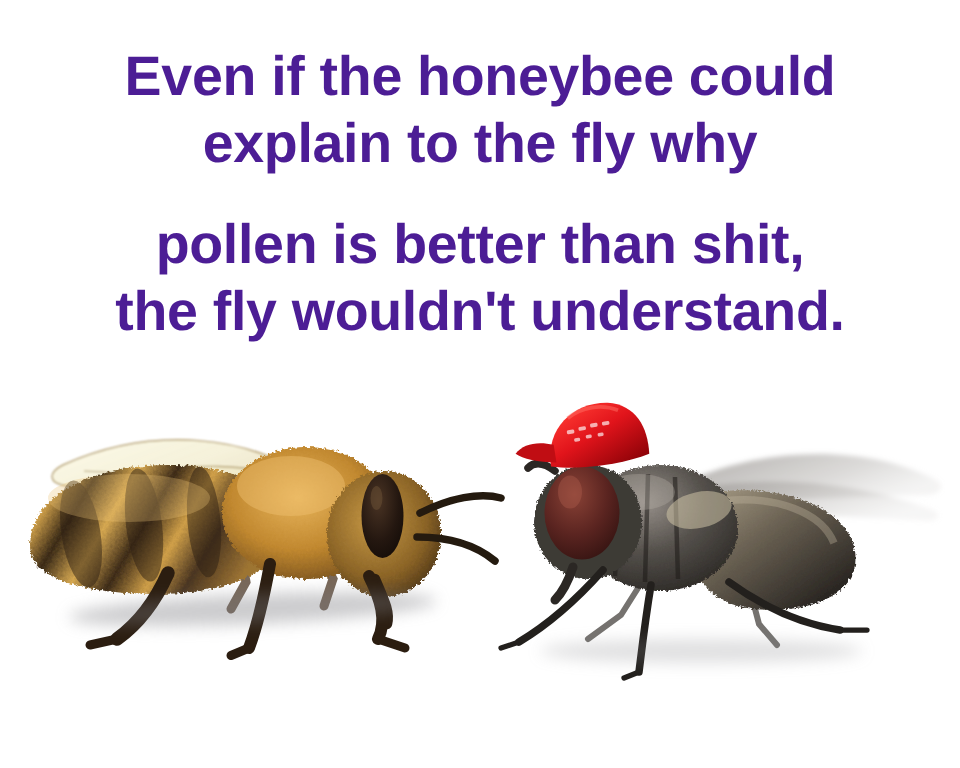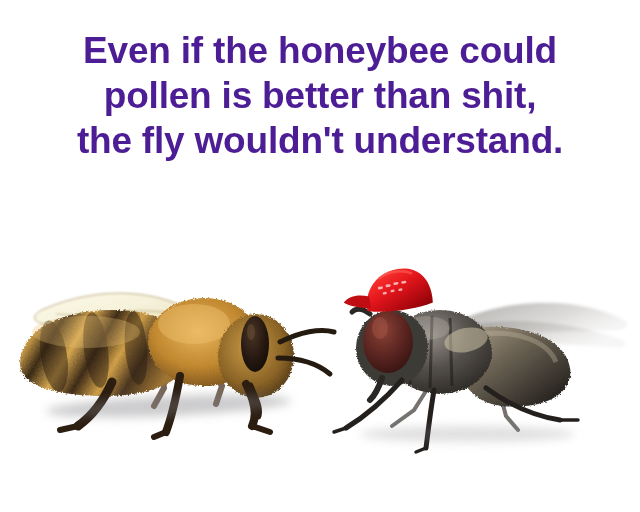--- a/index.html
+++ b/index.html
@@ -26,21 +26,21 @@
     color: #4c1d95;
     font-family: "Liberation Sans", sans-serif;
     font-weight: bold;
     font-size: 37px;
     line-height: 45px;
     letter-spacing: -0.2px;
   }
   .caption .line { display: block; white-space: nowrap; }
   .caption .line.l1 { font-size: 37px; }
   .caption .line.l2 { font-size: 37px; }
-  .caption .line.l3 { font-size: 37px; }
+  .caption .line.l3 { font-size: 37px; margin-top: 22px; }
   .caption .line.l4 { font-size: 37px; }
 
   
   .insect {
     position: absolute;
     overflow: visible;
   }
   #bee  { left: 8px;   top: 236px; width: 330px; height: 210px; }
   #fly  { left: 330px; top: 268px; width: 305px; height: 196px; }
 
@@ -61,20 +61,21 @@
   }
   svg { display: block; overflow: visible; }
 </style>
 </head>
 <body>
 
 <div id="meme">
 
   <div class="caption">
     <span class="line l1">Even if the honeybee could</span>
+    <span class="line l2">explain to the fly why</span>
     <span class="line l3">pollen is better than shit,</span>
     <span class="line l4">the fly wouldn't understand.</span>
   </div>
 
   <div class="insect" id="bee">
     <div class="ground-shadow"></div>
     <svg width="330" height="210" viewBox="0 0 330 210">
       <defs>
         <linearGradient id="beeAbdo" x1="0" y1="0" x2="1" y2="0.3">
           <stop offset="0%" stop-color="#4a3420"></stop>

